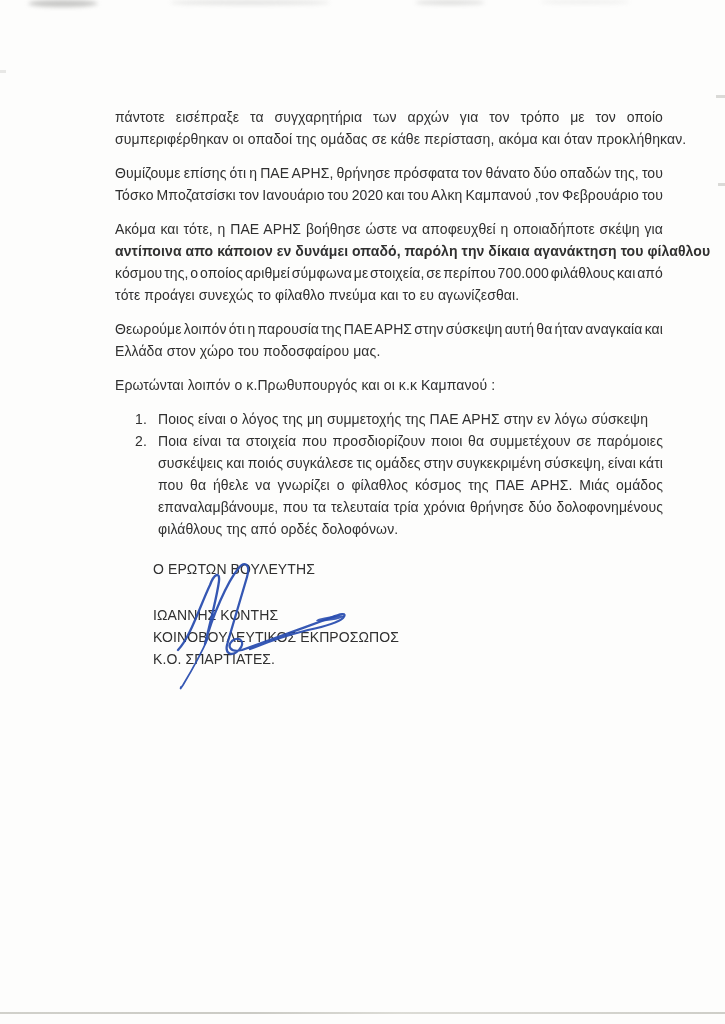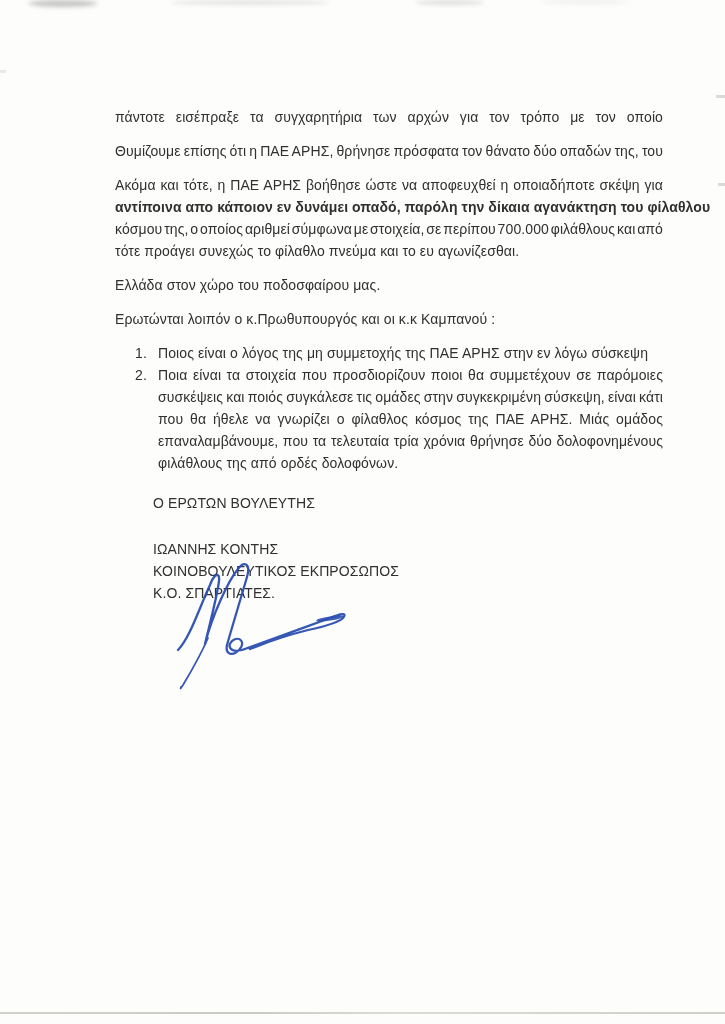--- a/index.html
+++ b/index.html
@@ -71,31 +71,34 @@
   <div class="smudge s4"></div>
   <div class="edge-tick t1"></div>
   <div class="edge-tick t2"></div>
   <div class="edge-tick t3"></div>
   <div class="bottom-line"></div>
 
   <div class="content">
     <div id="paragraphs">
         <div class="para">
           <div class="line fit"><span class="m" style="word-spacing: 6.85795px;">πάντοτε εισέπραξε τα συγχαρητήρια των αρχών για τον τρόπο με τον οποίο</span></div>
+          <div class="line"><span class="m">συμπεριφέρθηκαν οι οπαδοί της ομάδας σε κάθε περίσταση, ακόμα και όταν προκλήθηκαν.</span></div>
         </div>
         <div class="para">
           <div class="line fit"><span class="m" style="word-spacing: -0.901442px;">Θυμίζουμε επίσης ότι η ΠΑΕ ΑΡΗΣ, θρήνησε πρόσφατα τον θάνατο δύο οπαδών της, του</span></div>
+          <div class="line fit"><span class="m" style="word-spacing: -0.959635px;">Τόσκο Μποζατσίσκι τον Ιανουάριο του 2020 και του Αλκη Καμπανού ,τον Φεβρουάριο του</span></div>
         </div>
         <div class="para">
           <div class="line fit"><span class="m" style="word-spacing: 0.782452px;">Ακόμα και τότε, η ΠΑΕ ΑΡΗΣ βοήθησε ώστε να αποφευχθεί η οποιαδήποτε σκέψη για</span></div>
           <div class="line fit"><span class="m" style="word-spacing: -0.0994318px; font-weight: bold;">αντίποινα απο κάποιον εν δυνάμει οπαδό, παρόλη την δίκαια αγανάκτηση του φίλαθλου</span></div>
           <div class="line fit"><span class="m" style="word-spacing: -2.18149px;">κόσμου της, ο οποίος αριθμεί σύμφωνα με στοιχεία, σε περίπου 700.000 φιλάθλους και από</span></div>
           <div class="line"><span class="m">τότε προάγει συνεχώς το φίλαθλο πνεύμα και το ευ αγωνίζεσθαι.</span></div>
         </div>
         <div class="para">
+          <div class="line fit"><span class="m" style="word-spacing: -1.80804px;">Θεωρούμε λοιπόν ότι η παρουσία της ΠΑΕ ΑΡΗΣ στην σύσκεψη αυτή θα ήταν αναγκαία και</span></div>
           <div class="line"><span class="m">Ελλάδα στον χώρο του ποδοσφαίρου μας.</span></div>
         </div>
         <div class="para">
           <div class="line"><span class="m">Ερωτώνται λοιπόν ο κ.Πρωθυπουργός και οι κ.κ Καμπανού :</span></div>
         </div>
       </div>
     <div id="questions" class="qlist">
         <div class="qrow">
           <div class="qnum">1.</div>
           <div class="qtext">

